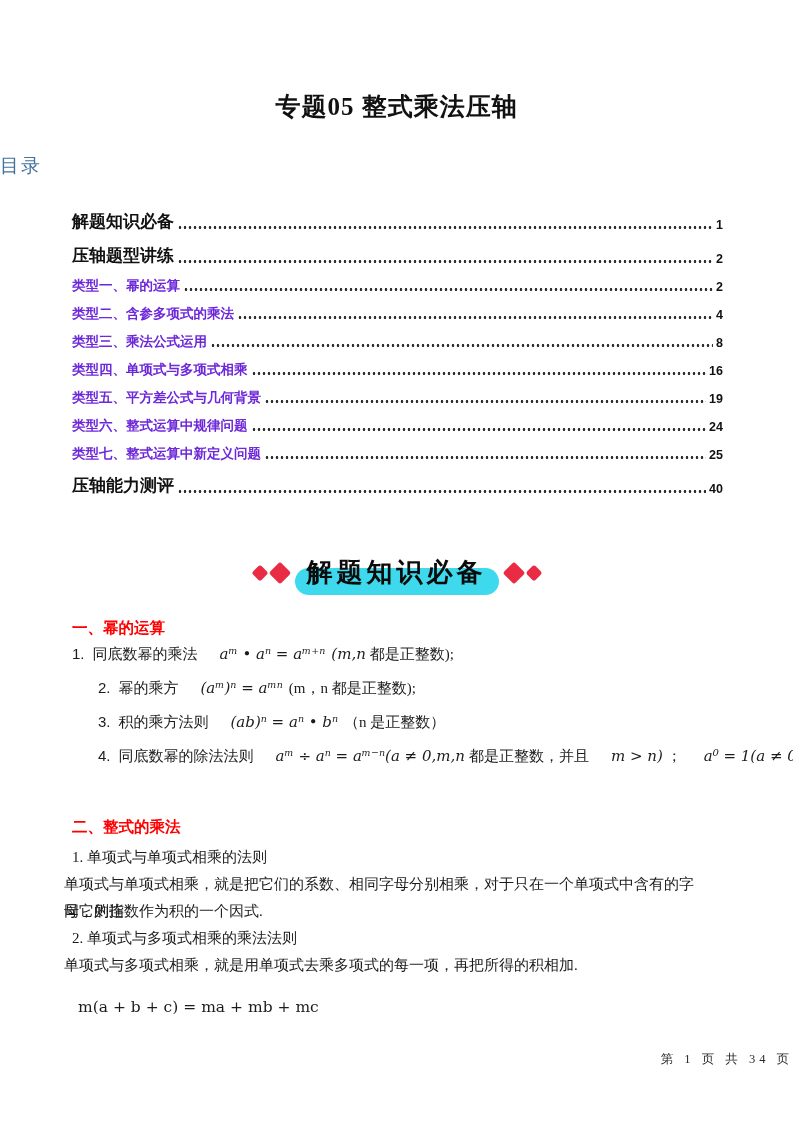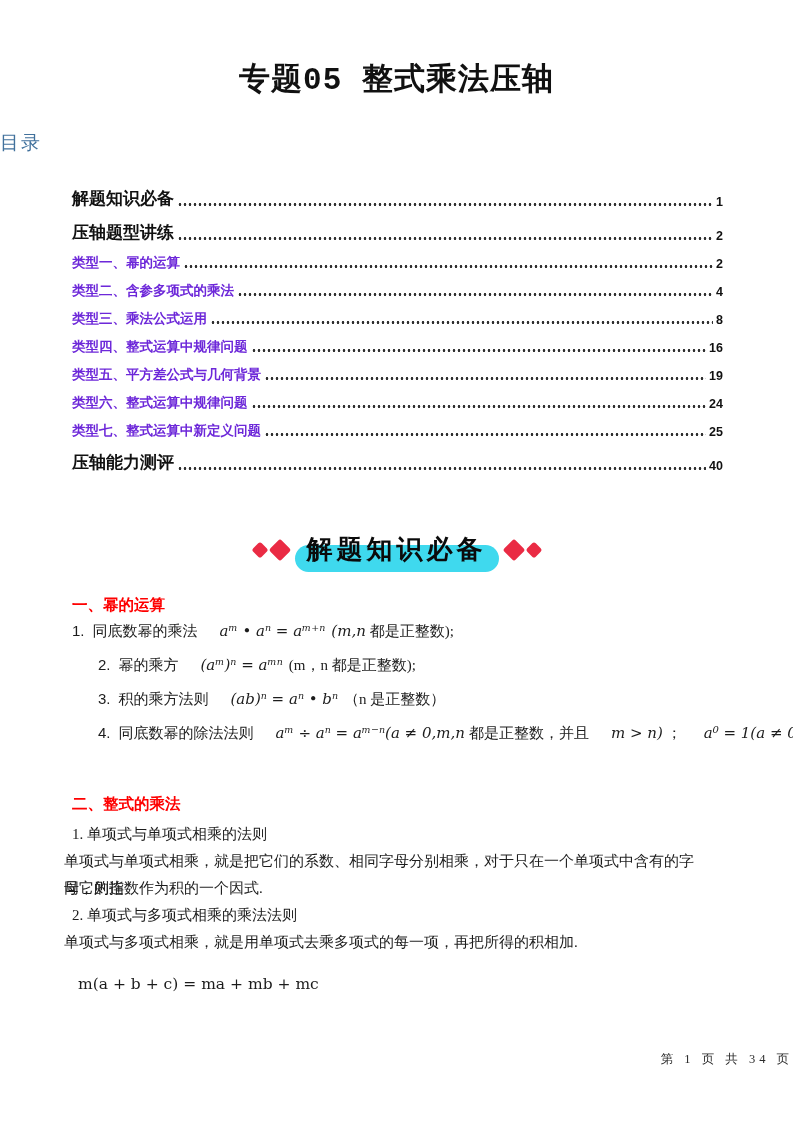--- a/index.html
+++ b/index.html
@@ -4,23 +4,23 @@
 <style>
   * { margin:0; padding:0; box-sizing:border-box; }
   html,body { background:#888; }
   .page {
     position:relative; width:793px; height:1122px; margin:0 auto;
     background:#ffffff; overflow:hidden;
     font-family:"Liberation Serif","DejaVu Serif",serif; color:#1c1c1c;
   }
   
   .doc-title {
-    padding-top:58px; text-align:center;
-    font-family:Liberation Mono, monospace;
-    font-size:31px; font-weight:bold; color:#111; letter-spacing:1px;
+    padding-top:90px; text-align:center;
+    font-family:Liberation Serif, serif;
+    font-size:25px; font-weight:bold; color:#111; letter-spacing:1px;
   }
   .toc-title {
     margin-top:30px; text-align:left;
     font-size:19px; color:#41719c; letter-spacing:2px;
   }
   
   .toc { margin:20px 70px 0 72px; }
   .toc-row { display:flex; align-items:flex-end; cursor:pointer; }
   .toc-row.lvl1 { height:34px; }
   .toc-row.lvl2 { height:28px; }
@@ -124,21 +124,21 @@
       <span class="toc-label">类型二、含参多项式的乘法</span>
       <span class="leader"></span>
       <span class="toc-page">4</span>
     </div>
     <div class="toc-row lvl2">
       <span class="toc-label">类型三、乘法公式运用</span>
       <span class="leader"></span>
       <span class="toc-page">8</span>
     </div>
     <div class="toc-row lvl2">
-      <span class="toc-label">类型四、整式运算中规律问题</span>
+      <span class="toc-label">类型四、单项式与多项式相乘</span>
       <span class="leader"></span>
       <span class="toc-page">16</span>
     </div>
     <div class="toc-row lvl2">
       <span class="toc-label">类型五、平方差公式与几何背景</span>
       <span class="leader"></span>
       <span class="toc-page">19</span>
     </div>
     <div class="toc-row lvl2">
       <span class="toc-label">类型六、整式运算中规律问题</span>

